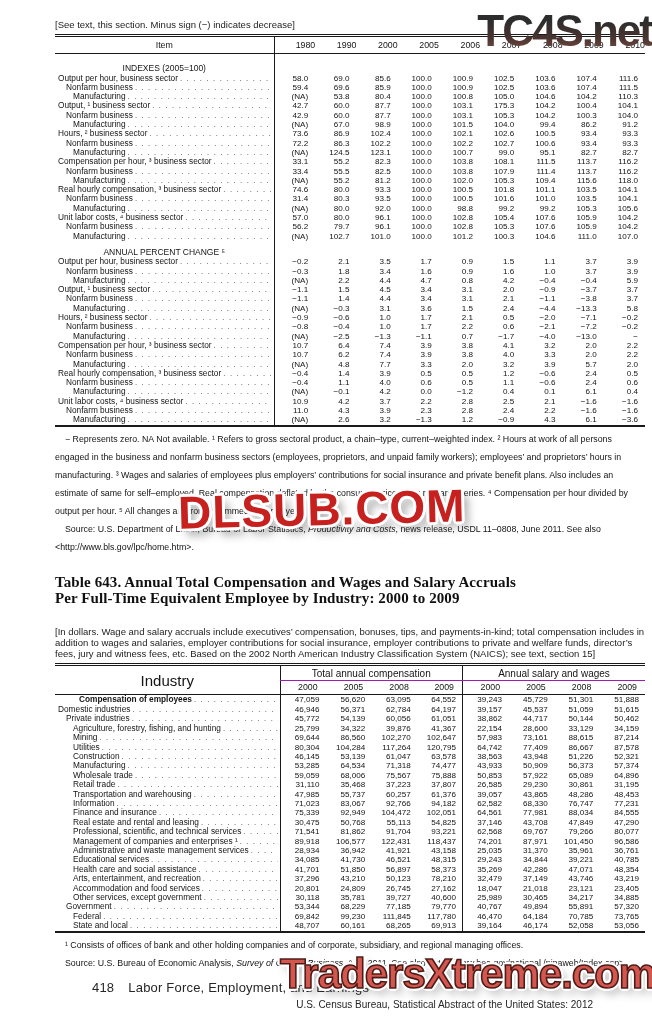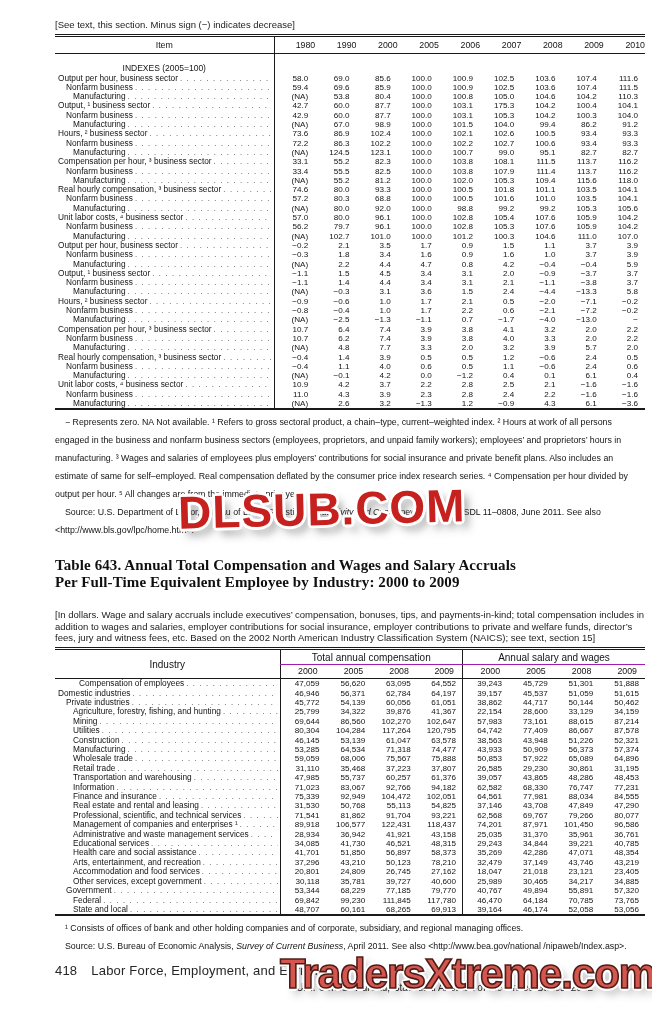--- a/index.html
+++ b/index.html
@@ -13,49 +13,49 @@
                line-height:16.5px; color:#101010; letter-spacing:0.1px; }
   .title-642 { margin-top:44px; }
   .title-643 { margin-top:18px; }
   .bracket-note { font-size:9.5px; line-height:11.3px; color:#1c1c1c; margin-top:19px; }
 
   
   table.stat { border-collapse:collapse; table-layout:fixed; width:590px; margin-top:4px; }
   table.stat { border-top:3px double #1a1a1a; border-bottom:2px solid #1a1a1a; }
   .t643 { margin-top:6px; }
   th { font-weight:normal; }
-  .stubhead { text-align:center; font-size:10px; vertical-align:middle; }
+  .stubhead { text-align:center; font-size:15px; vertical-align:middle; }
   .t642 thead th { border-bottom:1px solid #1a1a1a; padding:3px 0 3px; font-size:8.8px; }
   .yr { text-align:right; padding-right:7px; }
   .grp { font-size:10px; text-align:center; border-bottom:1px solid #a21caf; padding:2px 0 1px; }
   .yr2 { font-size:8.8px; text-align:right; padding:1px 8px 2px 0; border-bottom:1px solid #1a1a1a; }
   .t643 thead .stubhead { border-bottom:1px solid #1a1a1a; }
   tbody td { height:9.3px; line-height:9.3px; font-size:8.1px; vertical-align:bottom; }
   .t643 tbody td { height:9.4px; line-height:9.4px; }
   td.num { text-align:right; padding-right:7px; white-space:nowrap; }
   .t643 td.num { padding-right:6px; }
   .vl { border-left:1px solid #1a1a1a; }
   td.stub { overflow:hidden; padding-right:2px; }
   .stubflex { display:flex; align-items:baseline; }
   .lbl { white-space:nowrap; font-size:8.3px; }
-  .i0 { padding-left:3px; } .i1 { padding-left:11px; } .i2 { padding-left:18px; } .i3 { padding-left:24px; }
+  .i0 { padding-left:3px; } .i1 { padding-left:11px; } .i2 { padding-left:18px; } .i3 { padding-left:24px;font-weight:bold; }
   .dots { flex:1 1 auto; overflow:hidden; white-space:nowrap; font-size:7.6px; color:#2a2a2a;
           letter-spacing:1.2px; padding-left:2px; }
   .dots::after { content:". . . . . . . . . . . . . . . . . . . . . . . . . . . . . . . . . . . . . . . . . . . . . . . . . . . . . . . . . . . ."; }
   .sechead { text-align:center; font-size:8.5px; padding-top:10px; height:11px; }
   tr.apc td { padding-top:7px; }
 
   
   .fn { margin-top:3px; font-size:8.8px; line-height:18px; color:#131313; }
   .fn p { text-indent:10px; }
   .it { font-style:italic; }
 
   
   .footer-line1 { margin-top:8px; font-size:13px; color:#262626; letter-spacing:0.2px; }
-  .footer-line1 .pgnum { margin-right:14px; }
+  .footer-line1 .pgnum { margin-right:14px;margin-left:37px; }
   .footer-line2 { margin-top:4px; text-align:right; font-size:10px; color:#262626; padding-right:52px; }
 
   
   .wm { position:absolute; font-weight:bold; white-space:nowrap; pointer-events:none; }
   .wm-top { top:6px; right:0px; font-size:44px; letter-spacing:-2px; color:#3a322f;
             font-family:"Liberation Sans", sans-serif; }
   @supports ((-webkit-background-clip:text)) {
     .wm-top { background:linear-gradient(180deg,#2d2d2d 30%,#4a3531 65%,#8a544a 100%);
               -webkit-background-clip:text; background-clip:text; color:transparent; }
   }
@@ -330,23 +330,23 @@
             <td class="num">103.5</td>
             <td class="num">104.1</td>
           </tr>
           <tr>
             <td class="stub">
               <div class="stubflex">
                 <span class="lbl i1">Nonfarm business</span>
                 <span class="dots"></span>
               </div>
             </td>
-            <td class="num vl">57.2</td>
+            <td class="num vl">31.4</td>
             <td class="num">80.3</td>
-            <td class="num">68.8</td>
+            <td class="num">93.5</td>
             <td class="num">100.0</td>
             <td class="num">100.5</td>
             <td class="num">101.6</td>
             <td class="num">101.0</td>
             <td class="num">103.5</td>
             <td class="num">104.1</td>
           </tr>
           <tr>
             <td class="stub">
               <div class="stubflex">
@@ -407,20 +407,32 @@
             </td>
             <td class="num vl">(NA)</td>
             <td class="num">102.7</td>
             <td class="num">101.0</td>
             <td class="num">100.0</td>
             <td class="num">101.2</td>
             <td class="num">100.3</td>
             <td class="num">104.6</td>
             <td class="num">111.0</td>
             <td class="num">107.0</td>
+          </tr>
+          <tr class="apc">
+            <td class="sechead">ANNUAL PERCENT CHANGE ⁵</td>
+            <td class="num vl"></td>
+            <td class="num"></td>
+            <td class="num"></td>
+            <td class="num"></td>
+            <td class="num"></td>
+            <td class="num"></td>
+            <td class="num"></td>
+            <td class="num"></td>
+            <td class="num"></td>
           </tr>
           <tr>
             <td class="stub">
               <div class="stubflex">
                 <span class="lbl i0">Output per hour, business sector</span>
                 <span class="dots"></span>
               </div>
             </td>
             <td class="num vl">−0.2</td>
             <td class="num">2.1</td>
@@ -966,21 +978,21 @@
             <td class="num">88,034</td>
             <td class="num">84,555</td>
           </tr>
           <tr>
             <td class="stub">
               <div class="stubflex">
                 <span class="lbl i2">Real estate and rental and leasing</span>
                 <span class="dots"></span>
               </div>
             </td>
-            <td class="num vl">31,530</td>
+            <td class="num vl">30,475</td>
             <td class="num">50,768</td>
             <td class="num">55,113</td>
             <td class="num">54,825</td>
             <td class="num vl">37,146</td>
             <td class="num">43,708</td>
             <td class="num">47,849</td>
             <td class="num">47,290</td>
           </tr>
           <tr>
             <td class="stub">
@@ -1165,15 +1177,16 @@
       <p>¹ Consists of offices of bank and other holding companies and of corporate, subsidiary, and regional managing offices.</p>
       <p><span>Source: U.S. Bureau of Economic Analysis, </span><span class="it">Survey of Current Business</span><span>, April 2011. See also &lt;http://www.bea.gov/national /nipaweb/Index.asp&gt;.</span></p>
     </div>
 
     <div class="footer-line1">
       <span class="pgnum">418</span><span>Labor Force, Employment, and Earnings</span>
     </div>
     <div class="footer-line2">U.S. Census Bureau, Statistical Abstract of the United States: 2012</div>
   </div>
 
+  <div class="wm wm-top">TC4S.net</div>
   <div class="wm wm-mid" style="color: rgb(198, 33, 30);">DLSUB.COM</div>
   <div class="wm wm-bot" style="color: rgb(212, 87, 79);">TradersXtreme.com</div>
 </div>
 
 </body></html>

